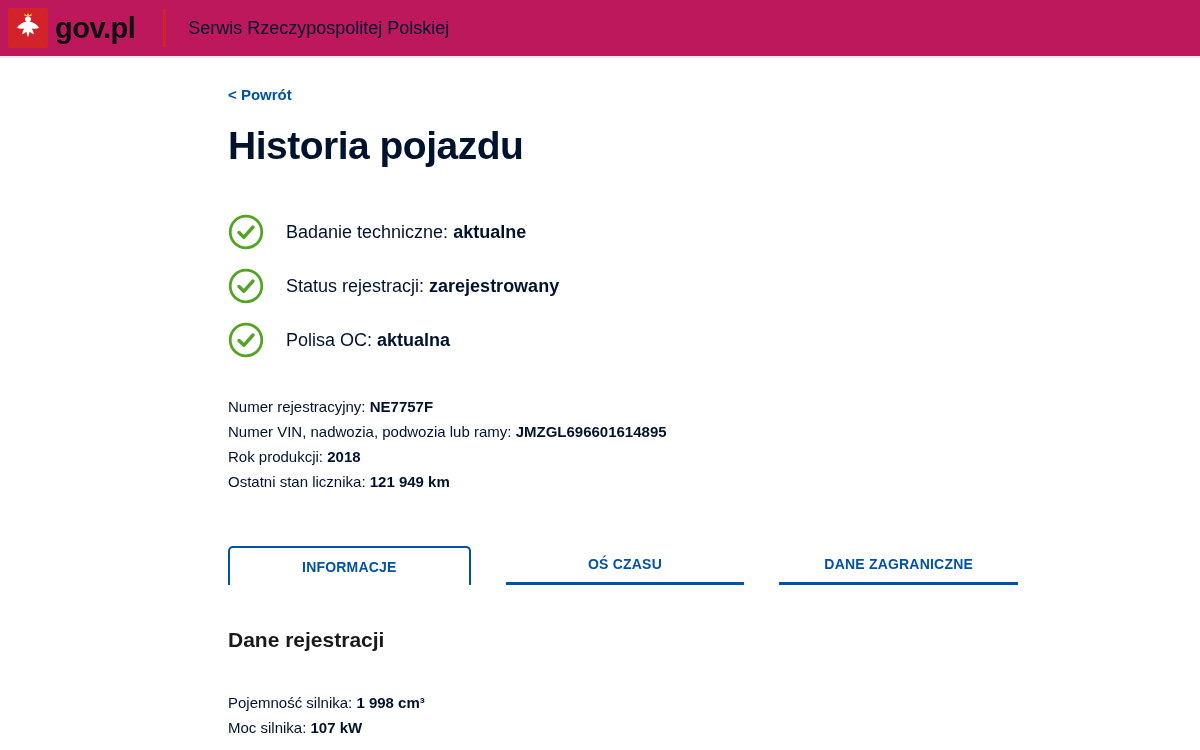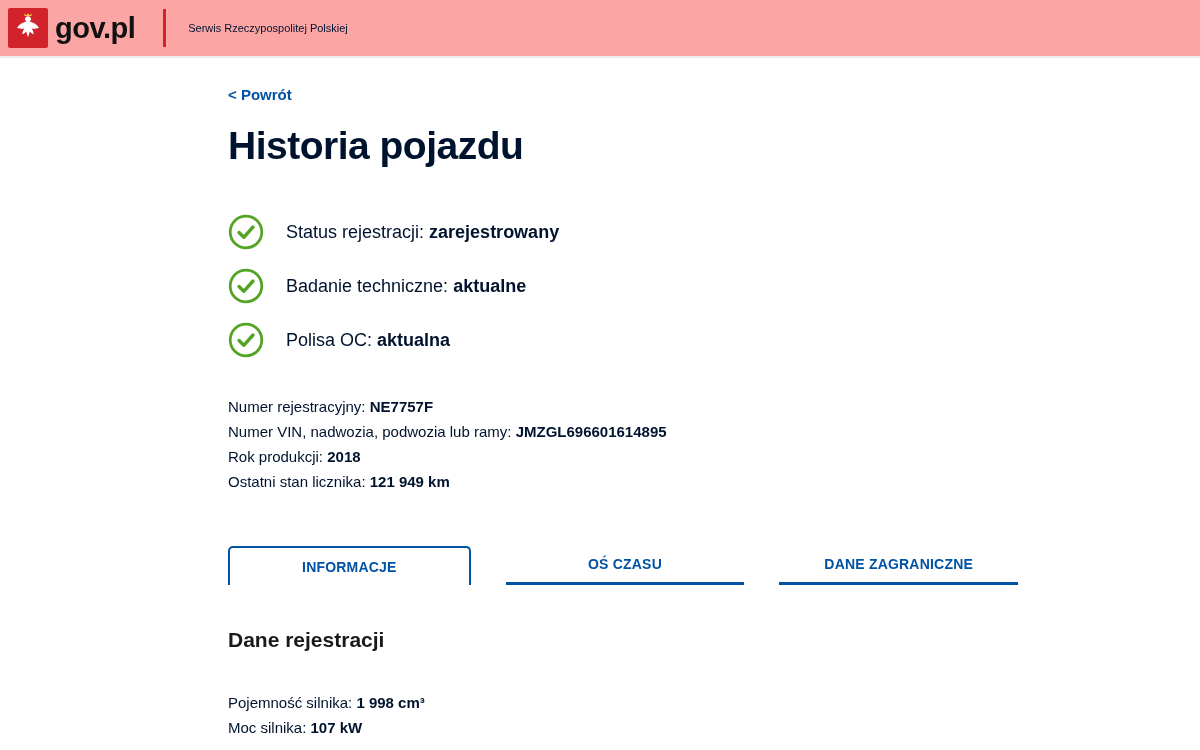--- a/index.html
+++ b/index.html
@@ -10,42 +10,42 @@
     color: #00132e;
     overflow: hidden;
   }
 
   
   .header {
     height: 58px;
     display: flex;
     align-items: center;
     padding-left: 8px;
-    background: #fca5a5;
+    background: #be185d;
     border-bottom: 2px solid #ececec;
   }
   .emblem {
     width: 40px; height: 40px;
     flex: 0 0 auto;
     display: block;
   }
   .brand {
     font-size: 29px;
     font-weight: 700;
     color: #111111;
     letter-spacing: -0.5px;
     margin-left: 7px;
   }
   .header-divider {
     width: 3px; height: 38px;
     background: #d2232a;
     margin-left: 28px;
   }
   .service-name {
-    font-size: 11px;
+    font-size: 18px;
     color: #00132e;
     margin-left: 22px;
   }
 
   
   .main {
     width: 790px;
     margin-left: 228px;
   }
   .back-link {
@@ -164,32 +164,32 @@
   <h1 class="page-title">Historia pojazdu</h1>
 
   
   <div class="status-list">
     <div class="status-row">
       <svg class="check-icon" viewBox="0 0 36 36" aria-hidden="true">
         <circle cx="18" cy="18" r="15.8" fill="none" stroke="#55a325" stroke-width="2.8"></circle>
         <path d="M11 18.5 l4.8 4.8 L25 13" fill="none" stroke="#55a325" stroke-width="3.4" stroke-linecap="round" stroke-linejoin="round"></path>
       </svg>
       <span class="status-text">
-        <span>Status rejestracji:</span>
-        <span class="value">zarejestrowany</span>
+        <span>Badanie techniczne:</span>
+        <span class="value">aktualne</span>
       </span>
     </div>
     <div class="status-row">
       <svg class="check-icon" viewBox="0 0 36 36" aria-hidden="true">
         <circle cx="18" cy="18" r="15.8" fill="none" stroke="#55a325" stroke-width="2.8"></circle>
         <path d="M11 18.5 l4.8 4.8 L25 13" fill="none" stroke="#55a325" stroke-width="3.4" stroke-linecap="round" stroke-linejoin="round"></path>
       </svg>
       <span class="status-text">
-        <span>Badanie techniczne:</span>
-        <span class="value">aktualne</span>
+        <span>Status rejestracji:</span>
+        <span class="value">zarejestrowany</span>
       </span>
     </div>
     <div class="status-row">
       <svg class="check-icon" viewBox="0 0 36 36" aria-hidden="true">
         <circle cx="18" cy="18" r="15.8" fill="none" stroke="#55a325" stroke-width="2.8"></circle>
         <path d="M11 18.5 l4.8 4.8 L25 13" fill="none" stroke="#55a325" stroke-width="3.4" stroke-linecap="round" stroke-linejoin="round"></path>
       </svg>
       <span class="status-text">
         <span>Polisa OC:</span>
         <span class="value">aktualna</span>

